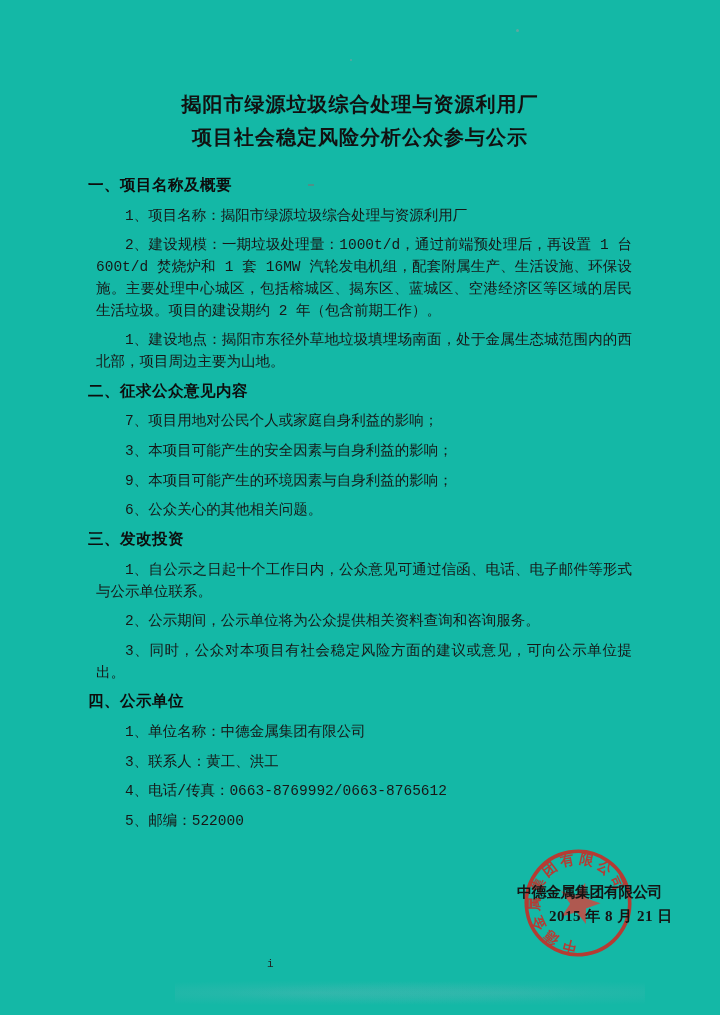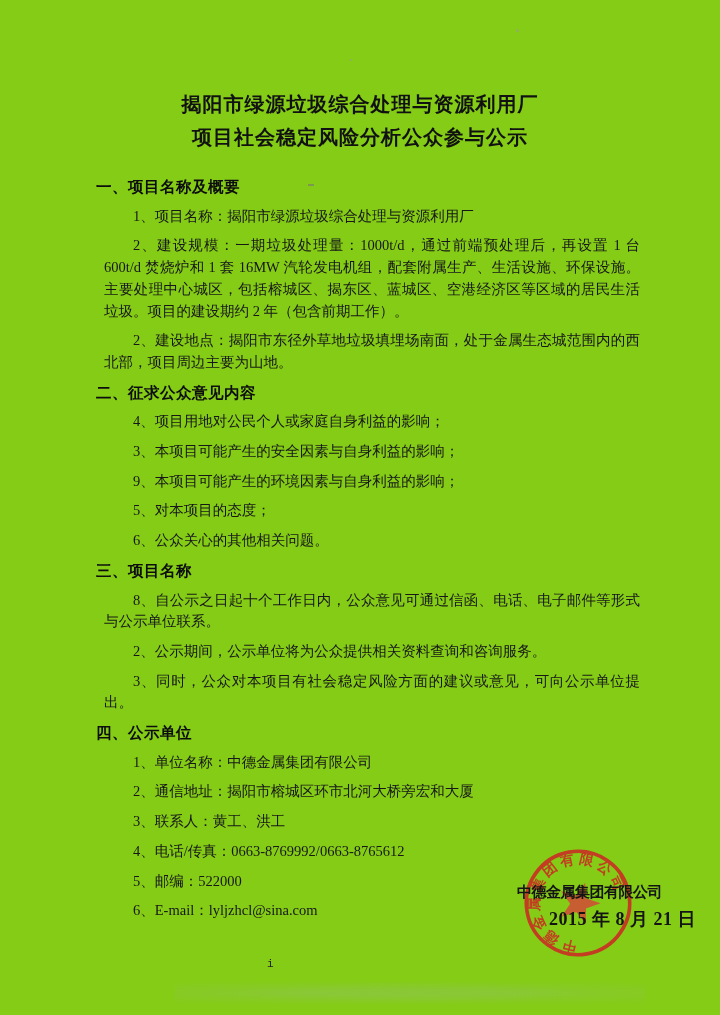--- a/index.html
+++ b/index.html
@@ -3,37 +3,38 @@
 <meta charset="utf-8">
 <style>
   html,body{margin:0;padding:0;}
   body{
     width:720px;height:1015px;
     background:#f4f4f2;
     font-family:"Liberation Serif","DejaVu Serif",serif;
   }
   .page{
     position:absolute;left:0;top:0;width:720px;height:1015px;
-    background:#84cc16;
+    background:#14b8a6;
     overflow:hidden;
     color:#161616;
   }
   .title-block{
     position:absolute;left:0;top:88px;width:720px;
     text-align:center;
   }
   .title-line{
     font-size:20px;font-weight:bold;line-height:33px;
     letter-spacing:1px;color:#111;
   }
   .content{
-    position:absolute;left:96px;top:176px;width:552px;
+    position:absolute;left:88px;top:176px;width:552px;
     font-size:14.5px;line-height:21.7px;
     text-align:justify;
     color:#171717;
+    font-family:Liberation Mono, monospace;
   }
   .sec-heading{
     font-size:15.5px;font-weight:bold;color:#0d0d0d;
     letter-spacing:0.5px;
   }
   .content p{
     margin:8px;text-indent:2em;
   }
   .signature{
     position:absolute;left:0;top:0;width:720px;height:1015px;pointer-events:none;
@@ -43,21 +44,21 @@
     transform:rotate(-55deg);
     opacity:0.88;
   }
   .sig-company{
     position:absolute;left:517px;top:883px;
     font-size:15px;font-weight:bold;letter-spacing:-0.5px;color:#141414;
     white-space:nowrap;
   }
   .sig-date{
     position:absolute;left:549px;top:907px;
-    font-size:18px;font-weight:bold;letter-spacing:0.5px;color:#141414;
+    font-size:15px;font-weight:bold;letter-spacing:0.5px;color:#141414;
     white-space:nowrap;
   }
   .artifact-dot{
     position:absolute;width:3px;height:3px;border-radius:50%;
     background:#9a9a9a;opacity:0.55;
   }
   .artifact-dash{
     position:absolute;left:308px;top:184px;width:6px;height:2px;
     background:#777;opacity:0.6;
   }
@@ -83,41 +84,38 @@
   <div class="title-block">
     <div class="title-line">揭阳市绿源垃圾综合处理与资源利用厂</div>
     <div class="title-line">项目社会稳定风险分析公众参与公示</div>
   </div>
 
   <div class="content">
 
     <div class="sec-heading">一、项目名称及概要</div>
     <p>1、项目名称：揭阳市绿源垃圾综合处理与资源利用厂</p>
     <p>2、建设规模：一期垃圾处理量：1000t/d，通过前端预处理后，再设置 1 台 600t/d 焚烧炉和 1 套 16MW 汽轮发电机组，配套附属生产、生活设施、环保设施。主要处理中心城区，包括榕城区、揭东区、蓝城区、空港经济区等区域的居民生活垃圾。项目的建设期约 2 年（包含前期工作）。</p>
-    <p>2、建设地点：揭阳市东径外草地垃圾填埋场南面，处于金属生态城范围内的西北部，项目周边主要为山地。</p>
+    <p>1、建设地点：揭阳市东径外草地垃圾填埋场南面，处于金属生态城范围内的西北部，项目周边主要为山地。</p>
 
     <div class="sec-heading">二、征求公众意见内容</div>
-    <p>4、项目用地对公民个人或家庭自身利益的影响；</p>
+    <p>7、项目用地对公民个人或家庭自身利益的影响；</p>
     <p>3、本项目可能产生的安全因素与自身利益的影响；</p>
     <p>9、本项目可能产生的环境因素与自身利益的影响；</p>
-    <p>5、对本项目的态度；</p>
     <p>6、公众关心的其他相关问题。</p>
 
-    <div class="sec-heading">三、项目名称</div>
-    <p>8、自公示之日起十个工作日内，公众意见可通过信函、电话、电子邮件等形式与公示单位联系。</p>
+    <div class="sec-heading">三、发改投资</div>
+    <p>1、自公示之日起十个工作日内，公众意见可通过信函、电话、电子邮件等形式与公示单位联系。</p>
     <p>2、公示期间，公示单位将为公众提供相关资料查询和咨询服务。</p>
     <p>3、同时，公众对本项目有社会稳定风险方面的建议或意见，可向公示单位提出。</p>
 
     <div class="sec-heading">四、公示单位</div>
     <p>1、单位名称：中德金属集团有限公司</p>
-    <p>2、通信地址：揭阳市榕城区环市北河大桥旁宏和大厦</p>
     <p>3、联系人：黄工、洪工</p>
     <p>4、电话/传真：0663-8769992/0663-8765612</p>
     <p>5、邮编：522000</p>
-    <p>6、E-mail：lyljzhcl@sina.com</p>
 
   </div>
 
   <div class="signature">
 
     <div class="seal">
       <svg width="124" height="124" viewBox="0 0 120 120">
         <circle cx="60" cy="60" r="50" fill="none" stroke-width="3.5" stroke="#cc2a24"></circle>
         <path d="M60,40 L64.94,54.2 L79.97,54.51 L67.99,63.6 L72.34,77.99 L60,69.4 L47.66,77.99 L52.01,63.6 L40.03,54.51 L55.06,54.2 Z" opacity="0.9" fill="#d8403a"></path>
         <defs>

